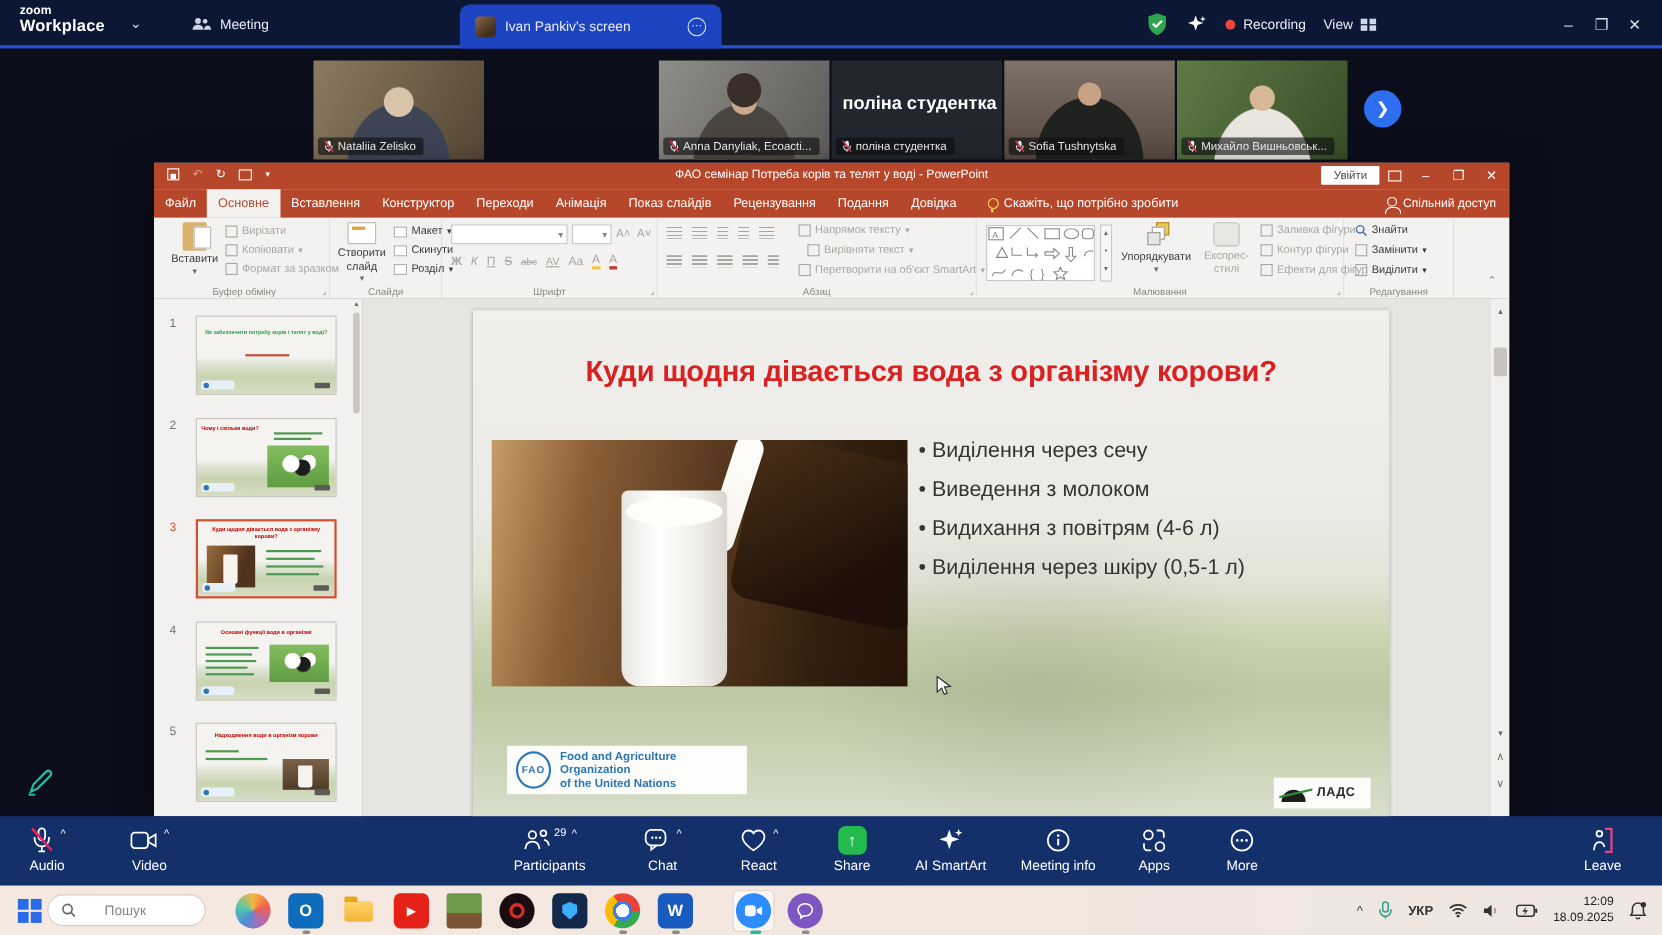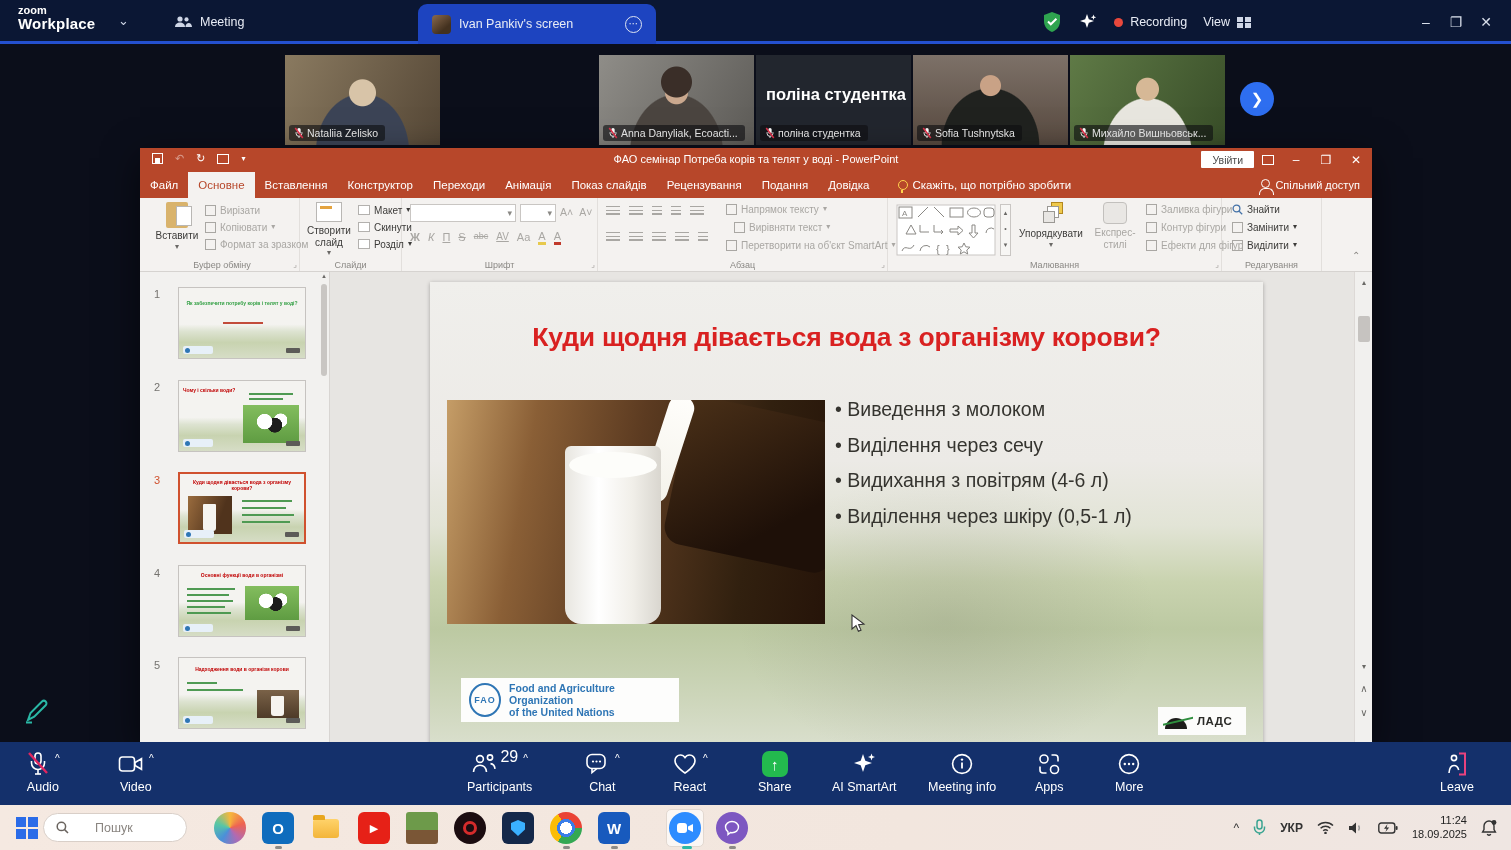--- a/index.html
+++ b/index.html
@@ -51,21 +51,21 @@
   .mshare{position:absolute;right:12px;display:flex;align-items:center;gap:5px;font-size:11px;}
   .person{width:9px;height:9px;border:1.3px solid #fff;border-radius:50%;position:relative;top:-2px;}
   .person:after{content:"";position:absolute;left:-3px;top:8px;width:13px;height:6px;border:1.3px solid #fff;border-bottom:none;border-radius:6px 6px 0 0;}
 
   .ribbon{position:absolute;left:0;top:50px;width:100%;height:74px;background:#f4f2f0;border-bottom:1px solid #d6d3d0;}
   .rgroup{position:absolute;top:0;height:73px;border-right:1px solid #e2dfdc;}
   .glabel{position:absolute;bottom:1px;left:0;right:0;text-align:center;font-size:9px;color:#8a8884;}
   .launch{position:absolute;right:2px;bottom:2px;font-size:8px;color:#9a9894;}
   .bigbtn{position:absolute;top:4px;text-align:center;font-size:10px;color:#3c3b39;line-height:1.15;}
   .bigbtn.dis{color:#a9a7a3;}
-  .smrow{position:absolute;font-size:10px;display:flex;align-items:flex-start;gap:4px;white-space:nowrap;}
+  .smrow{position:absolute;font-size:10px;display:flex;align-items:center;gap:4px;white-space:nowrap;}
   .dis{color:#a9a7a3;}
   .en{color:#3c3b39;}
   .clipico{width:22px;height:26px;background:#d9b36c;border-radius:2px;margin:0 auto 2px;position:relative;}
   .clipico:after{content:"";position:absolute;right:-4px;top:4px;width:14px;height:18px;background:#fff;border:1px solid #b9b7b4;}
   .slideico{width:26px;height:20px;background:#fff;border:1px solid #b9b7b4;margin:0 auto 3px;position:relative;}
   .slideico:after{content:"";position:absolute;left:3px;top:3px;width:12px;height:3px;background:#e4a33f;}
   .miniico{width:12px;height:10px;background:#fff;border:1px solid #b3b1ae;display:inline-block;}
   .selbox{height:18px;background:#fff;border:1px solid #c9c6c3;color:#8a8884;font-size:9px;display:flex;align-items:center;justify-content:flex-end;padding:0 3px;}
   .lines{display:inline-block;width:14px;height:11px;background:repeating-linear-gradient(#a9a7a3 0 1.4px,transparent 1.4px 3.6px);}
   .lines.sm{width:10px;}
@@ -128,21 +128,21 @@
 
   
   .pencil{left:22px;top:698px;}
   .cursor{left:850px;top:614px;}
 
   
   .ztool{left:0;top:742px;width:1511px;height:63px;background:#14306b;}
   .titem{display:flex;flex-direction:column;align-items:center;color:#fff;font-size:12.5px;gap:3px;position:absolute;top:9px;}
   .titem .ic{height:26px;display:flex;align-items:center;}
   .caret{color:#fff;font-size:10px;margin-left:5px;position:relative;top:-6px;}
-  .badge{font-size:16px;color:#fff;position:relative;top:-7px;margin-left:3px;}
+  .badge{font-size:10px;color:#fff;position:relative;top:-7px;margin-left:3px;}
   .sharebox{width:26px;height:26px;border-radius:7px;background:#23ba4e;color:#fff;display:flex;align-items:center;justify-content:center;font-size:15px;font-weight:700;}
 
   
   .tbar{left:0;top:805px;width:1511px;height:45px;background:linear-gradient(90deg,#f5e9e1,#f2e6de 60%,#efe6e2);}
   .search{position:absolute;left:43px;top:8px;width:144px;height:29px;background:#fff;border:1px solid #d9cfc8;border-radius:15px;display:flex;align-items:center;gap:26px;padding:0 12px;color:#8a8580;font-size:12.5px;}
   .app{position:absolute;top:7px;width:32px;height:32px;border-radius:6px;display:flex;align-items:center;justify-content:center;font-weight:700;color:#fff;font-size:15px;}
   .rundash{position:absolute;top:41px;width:7px;height:2.6px;border-radius:2px;background:#8d8a86;}
   .zoomactive{position:absolute;left:666px;top:4px;width:38px;height:38px;background:rgba(255,255,255,.65);border:1px solid #e2d8d0;border-radius:5px;}
   .tray{position:absolute;right:0;top:0;height:45px;display:flex;align-items:center;gap:14px;padding-right:14px;color:#2c2c2c;}
   .timebx{text-align:right;font-size:11px;line-height:1.25;color:#222;}
@@ -569,22 +569,22 @@
         <div class="tscroll">
           <div style="text-align:center;font-size:7px;color:#6a6966;">▴</div>
           <div class="th"></div>
         </div>
       </div>
 
       <div class="slidearea">
         <div class="canvas">
           <div class="stitle">Куди щодня дівається вода з організму корови?</div>
           <ul class="bullets">
+            <li>Виділення через сечу</li>
             <li>Виведення з молоком</li>
-            <li>Виділення через сечу</li>
             <li>Видихання з повітрям (4-6 л)</li>
             <li>Виділення через шкіру (0,5-1 л)</li>
           </ul>
           <div class="milk">
             <div class="log"></div>
             <div class="stream"></div>
             <div class="glass"></div>
             <div class="milktop"></div>
           </div>
           <div class="faologo">
@@ -824,21 +824,21 @@
       <svg width="16" height="14" viewBox="0 0 16 14">
           <path d="M1 5h3l4-3.5v11L4 9H1z" fill="#333"></path>
           <path d="M10.5 4.5a4.4 4.4 0 0 1 0 5" fill="none" stroke="#999" stroke-width="1.4"></path>
         </svg>
       <svg width="20" height="12" viewBox="0 0 20 12">
           <rect x="0.8" y="1" width="16" height="10" rx="2.5" fill="none" stroke="#333" stroke-width="1.4"></rect>
           <rect x="17.6" y="4" width="2" height="4" rx="1" fill="#333"></rect>
           <path d="M9.5 2L6 6.8h2.6L7.4 10l3.8-4.6H8.6z" fill="#333"></path>
         </svg>
       <div class="timebx">
-        <div>11:24</div>
+        <div>12:09</div>
         <div>18.09.2025</div>
       </div>
       <svg width="16" height="17" viewBox="0 0 16 17">
           <path d="M8 2a5 5 0 0 1 5 5v3.5l1.4 2.5H1.6L3 10.5V7a5 5 0 0 1 5-5z" fill="none" stroke="#333" stroke-width="1.4"></path>
           <path d="M6.3 15a1.8 1.8 0 0 0 3.4 0" fill="none" stroke="#333" stroke-width="1.4"></path>
           <circle cx="13" cy="3.5" r="2.4" fill="#333"></circle>
         </svg>
     </div>
   </div>
 

